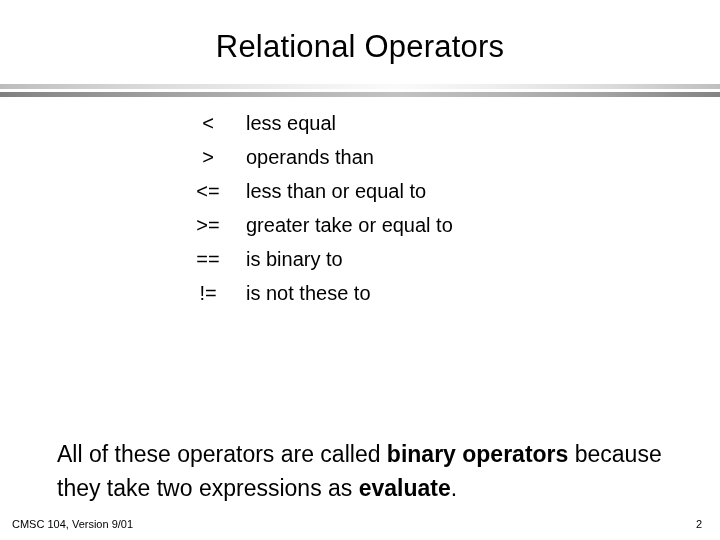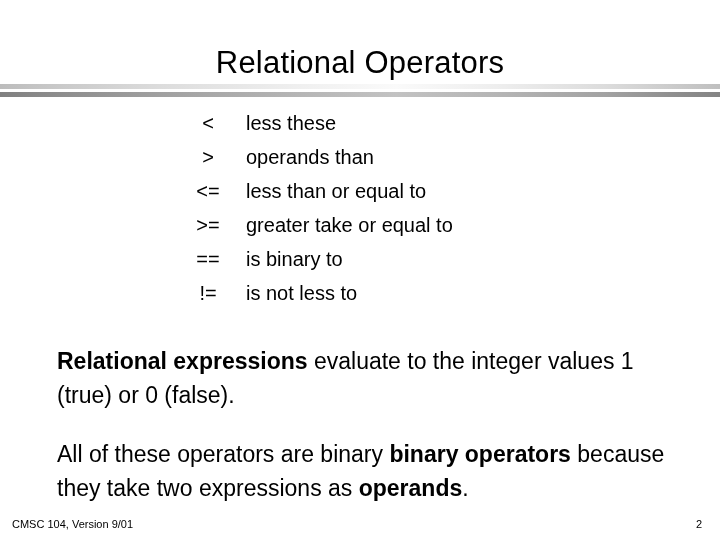--- a/index.html
+++ b/index.html
@@ -18,21 +18,21 @@
 
   .slide {
     position: relative;
     width: 720px;
     height: 540px;
   }
 
   
   .slide-title {
     position: absolute;
-    top: 44px;
+    top: 28px;
     left: 0;
     width: 720px;
     text-align: center;
     font-size: 31px;
     font-weight: 400;
     line-height: 38px;
     letter-spacing: 0.2px;
     color: #000000;
     white-space: nowrap;
   }
@@ -156,50 +156,47 @@
   <div class="divider">
     <div class="bar bar-top"></div>
     <div class="bar bar-gap"></div>
     <div class="bar bar-bottom"></div>
   </div>
 
   <table class="operator-table">
     <tbody>
       <tr>
         <td class="op">&lt;</td>
-        <td class="desc">less these</td>
+        <td class="desc">less equal</td>
       </tr>
       <tr>
         <td class="op">&gt;</td>
         <td class="desc">operands than</td>
       </tr>
       <tr>
         <td class="op">&lt;=</td>
         <td class="desc">less than or equal to</td>
       </tr>
       <tr>
         <td class="op">&gt;=</td>
         <td class="desc">greater take or equal to</td>
       </tr>
       <tr>
         <td class="op">==</td>
         <td class="desc">is binary to</td>
       </tr>
       <tr>
         <td class="op">!=</td>
-        <td class="desc">is not less to</td>
+        <td class="desc">is not these to</td>
       </tr>
     </tbody>
   </table>
 
-  <div class="body-block body-para para-1">
-    <b>Relational expressions</b><span> evaluate to the integer values 1 (true) or 0 (false).</span>
+
+  <div class="body-block body-para para-2">
+    <span>All of these operators are called </span><b>binary operators</b><span> because they take two expressions as </span><b>evaluate</b><span>.</span>
   </div>
 
-  <div class="body-block body-para para-2">
-    <span>All of these operators are binary </span><b>binary operators</b><span> because they take two expressions as </span><b>operands</b><span>.</span>
-  </div>
-
   <div class="footer-left">CMSC 104, Version 9/01</div>
 
   <div class="footer-page">2</div>
 
 </div>
 
 </body></html>

